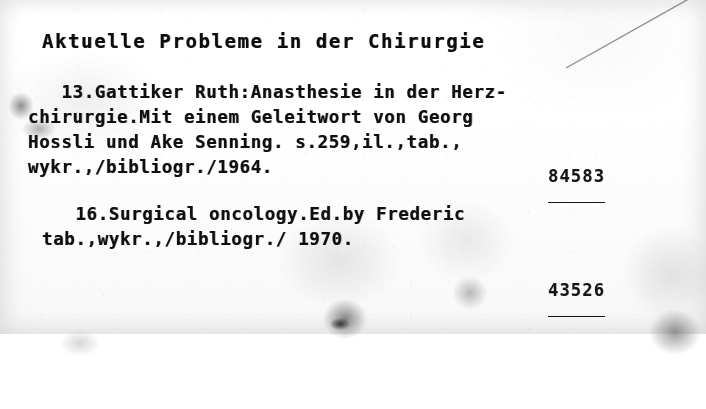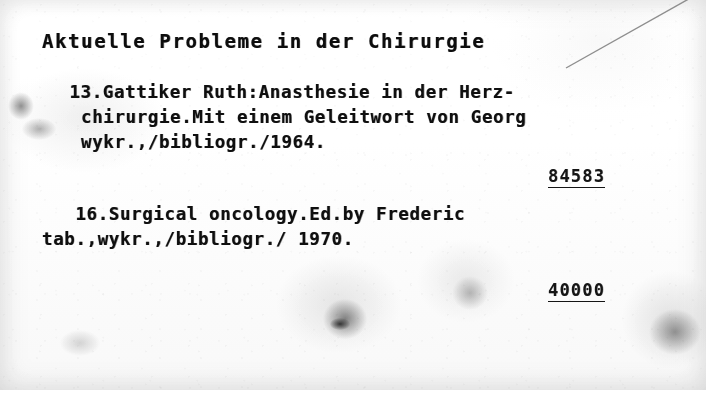--- a/index.html
+++ b/index.html
@@ -10,21 +10,21 @@
     width: 706px;
     height: 409px;
     overflow: hidden;
     background: #ffffff;
     font-family: "DejaVu Sans Mono", monospace;
   }
 
   #card {
     position: relative;
     width: 706px;
-    height: 390px;
+    height: 334px;
     background:
       radial-gradient(ellipse 120px 80px at 12% 30%, rgba(170,170,170,0.20), rgba(255,255,255,0) 70%),
       radial-gradient(ellipse 90px 70px at 48% 78%, rgba(150,150,150,0.22), rgba(255,255,255,0) 70%),
       radial-gradient(ellipse 70px 60px at 66% 72%, rgba(160,160,160,0.20), rgba(255,255,255,0) 70%),
       radial-gradient(ellipse 70px 70px at 95% 82%, rgba(150,150,150,0.25), rgba(255,255,255,0) 70%),
       radial-gradient(ellipse 200px 120px at 85% 10%, rgba(200,200,200,0.18), rgba(255,255,255,0) 70%),
       linear-gradient(180deg, #fdfdfd 0%, #f7f7f7 55%, #f2f2f2 100%);
     filter: contrast(1.05);
   }
 
@@ -66,48 +66,47 @@
 
   #title {
     left: 42px;
     top: 30px;
     font-size: 19px;
     letter-spacing: 1.6px;
   }
 
   .entry { position: absolute; }
 
-  #entry-1 { left: 36px; top: 80px; }
+  #entry-1 { left: 28px; top: 80px; }
   #entry-2 { left: 42px; top: 202px; }
 
   .line {
     font-size: 17.5px;
     line-height: 25px;
     color: #141414;
     font-weight: bold;
     letter-spacing: 0.6px;
     white-space: pre;
     text-shadow: 0.6px 0.4px 0 rgba(0,0,0,0.40), -0.4px 0.3px 0 rgba(0,0,0,0.20);
   }
 
   
   #entry-1 .line:nth-child(2),
   #entry-1 .line:nth-child(3) {
     filter: blur(0.15px);
-    margin-left: 45px;
   }
 
   .acc {
     position: absolute;
     font-size: 17px;
     letter-spacing: 1.2px;
     font-weight: bold;
     color: #1a1a1a;
     border-bottom: 1.5px solid #1a1a1a;
-    padding-bottom: 1px;
+    padding-bottom: 16px;
     white-space: pre;
     text-shadow: 0.5px 0.3px 0 rgba(0,0,0,0.35);
   }
   #acc-1 { left: 548px; top: 166px; }
   #acc-2 { left: 548px; top: 280px; }
 
   
   .smudge { position: absolute; pointer-events: none; border-radius: 50%; }
   #sm-1 { left: 8px; top: 92px;  width: 26px; height: 28px;
           background: radial-gradient(ellipse at center, rgba(60,60,60,0.55), rgba(60,60,60,0) 70%); }
@@ -142,31 +141,32 @@
     <svg width="140" height="80" viewBox="0 0 140 80">
       <line x1="134" y1="2" x2="6" y2="74" stroke="#8d8d8d" stroke-width="1.4"></line>
     </svg>
   </div>
 
   <div class="typed" id="title">Aktuelle Probleme in der Chirurgie</div>
 
   <div class="entry" id="entry-1">
     <div class="line">   13.Gattiker Ruth:Anasthesie in der Herz-</div>
     <div class="line">chirurgie.Mit einem Geleitwort von Georg</div>
+    <div class="line">Hossli und Ake Senning. s.259,il.,tab.,</div>
     <div class="line">wykr.,/bibliogr./1964.</div>
   </div>
 
   <div class="acc" id="acc-1">84583</div>
 
   <div class="entry" id="entry-2">
     <div class="line">   16.Surgical oncology.Ed.by Frederic</div>
     <div class="line">tab.,wykr.,/bibliogr./ 1970.</div>
   </div>
 
-  <div class="acc" id="acc-2">40000</div>
+  <div class="acc" id="acc-2">43526</div>
 
   <div class="smudge" id="sm-1"></div>
   <div class="smudge" id="sm-2"></div>
   <div class="smudge" id="sm-3"></div>
   <div class="smudge" id="sm-4"></div>
   <div class="smudge" id="sm-5"></div>
   <div class="smudge" id="sm-6"></div>
   <div class="smudge" id="sm-7"></div>
 
 </div>

